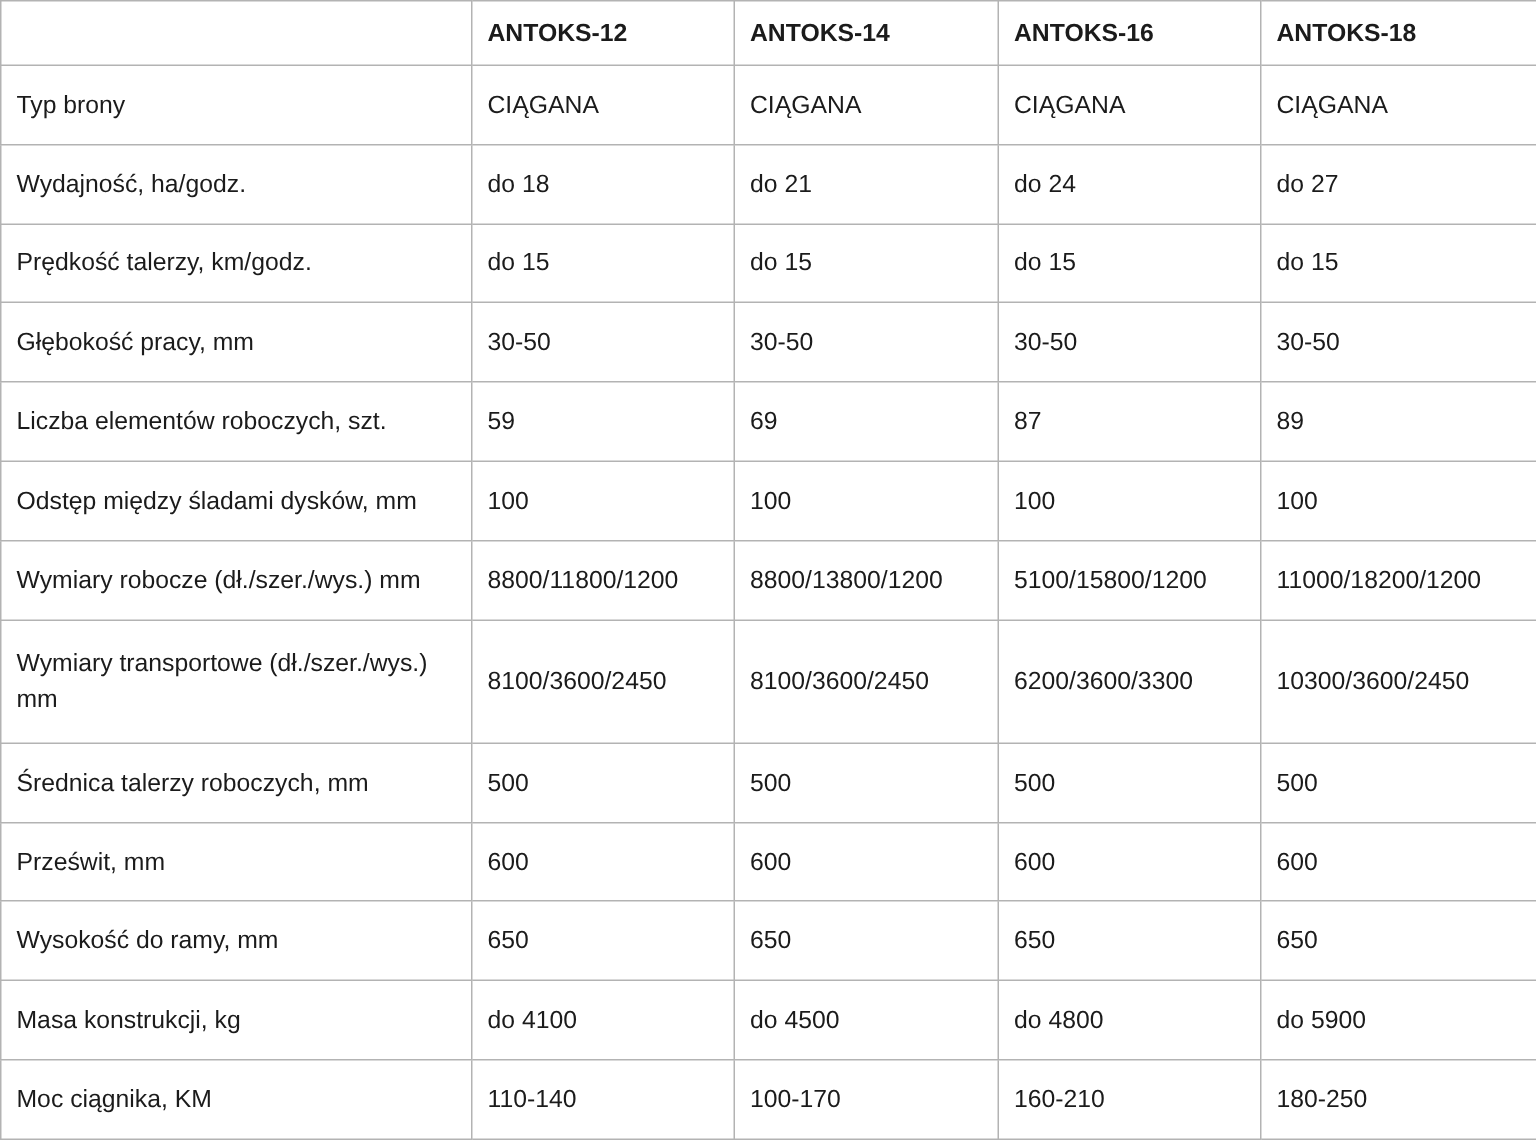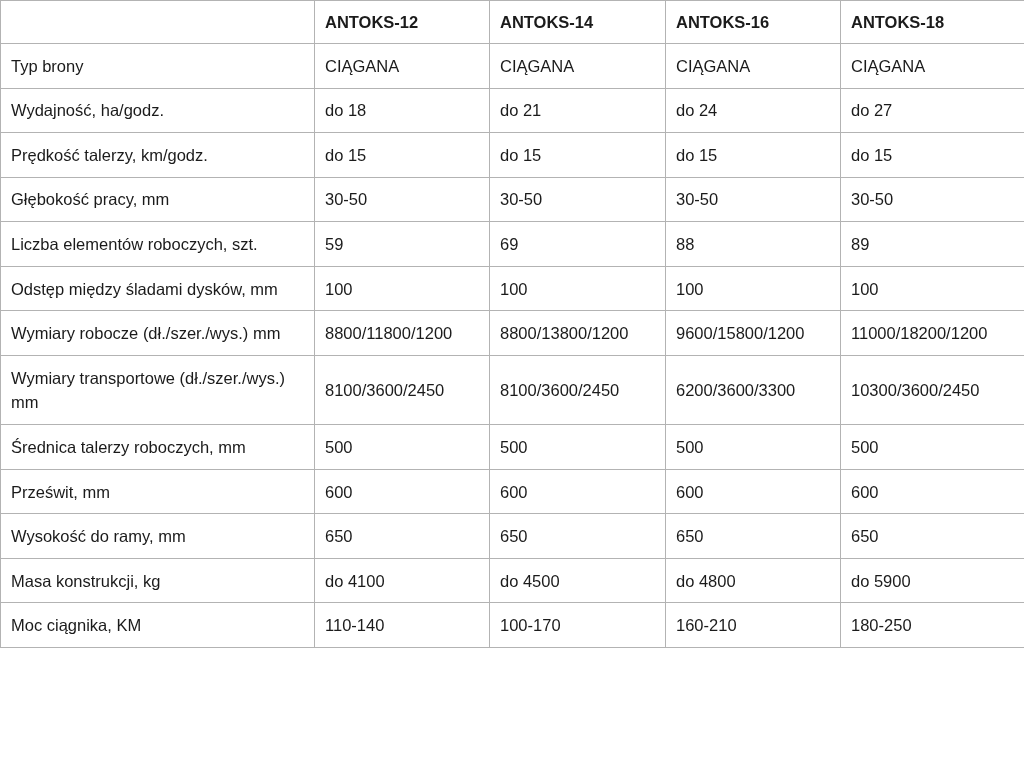--- a/index.html
+++ b/index.html
@@ -9,21 +9,21 @@
     height: 760px;
     overflow: hidden;
     background: #ffffff;
   }
   body {
     font-family: "Liberation Sans", "DejaVu Sans", sans-serif;
     color: #1b1b1b;
   }
   table.spec-table {
     width: 1024px;
-    height: 648px;
+    height: 760px;
     border-collapse: collapse;
     table-layout: fixed;
     background: #ffffff;
   }
   table.spec-table th,
   table.spec-table td {
     border: 1px solid #b3b3b3;
     padding: 9px 10px;
     font-size: 16.5px;
     line-height: 24px;
@@ -84,35 +84,35 @@
         <td>Głębokość pracy, mm</td>
         <td>30-50</td>
         <td>30-50</td>
         <td>30-50</td>
         <td>30-50</td>
       </tr>
       <tr>
         <td>Liczba elementów roboczych, szt.</td>
         <td>59</td>
         <td>69</td>
-        <td>88</td>
+        <td>87</td>
         <td>89</td>
       </tr>
       <tr>
         <td>Odstęp między śladami dysków, mm</td>
         <td>100</td>
         <td>100</td>
         <td>100</td>
         <td>100</td>
       </tr>
       <tr>
         <td>Wymiary robocze (dł./szer./wys.) mm</td>
         <td>8800/11800/1200</td>
         <td>8800/13800/1200</td>
-        <td>9600/15800/1200</td>
+        <td>5100/15800/1200</td>
         <td>11000/18200/1200</td>
       </tr>
       <tr>
         <td>Wymiary transportowe (dł./szer./wys.) mm</td>
         <td>8100/3600/2450</td>
         <td>8100/3600/2450</td>
         <td>6200/3600/3300</td>
         <td>10300/3600/2450</td>
       </tr>
       <tr>

